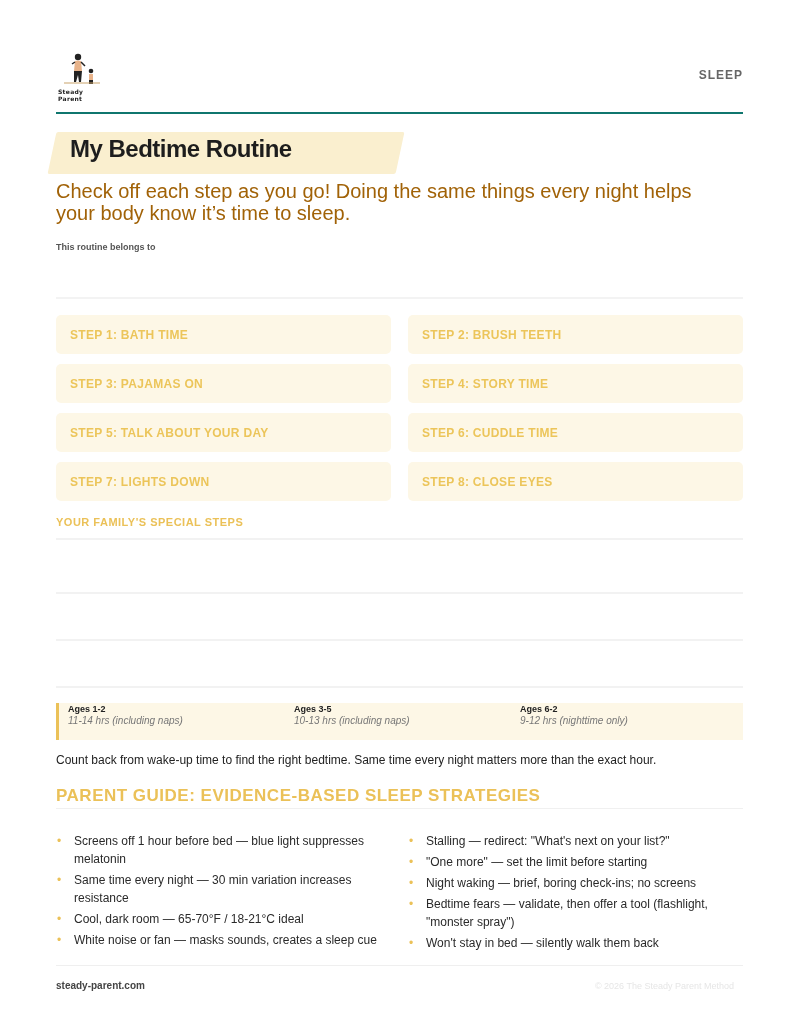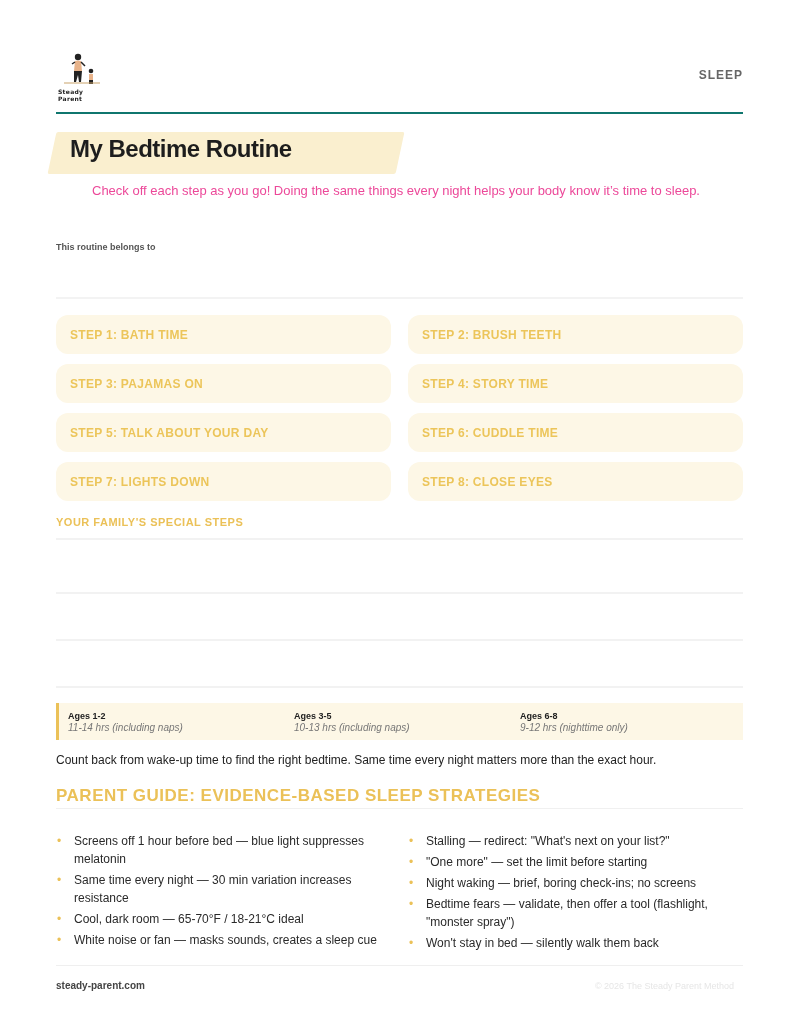--- a/index.html
+++ b/index.html
@@ -8,32 +8,32 @@
 
   .header { position: absolute; left: 56px; top: 48px; width: 687px; height: 66px; border-bottom: 2px solid #0f766e; }
   .logo { position: absolute; left: 0; top: 4px; width: 50px; height: 46px; }
   .logo-text { position: absolute; left: 2px; top: 36px; font-size: 6px; font-weight: bold; letter-spacing: 0.3px; color: #222; font-family: "DejaVu Sans", sans-serif; }
   .category { position: absolute; right: 0; top: 20px; font-size: 12px; font-weight: bold; letter-spacing: 1px; color: #666; }
 
   .title-wrap { position: absolute; left: 52px; top: 130px; height: 46px; }
   .title-bg { position: absolute; left: 0; top: 2px; width: 348px; height: 42px; background: #faefcf; transform: skewX(-12deg); border-radius: 2px; }
   .title { position: relative; left: 18px; top: 5px; font-size: 24px; font-weight: bold; color: #1d1d1d; letter-spacing: -0.5px; white-space: nowrap; }
 
-  .intro { position: absolute; left: 56px; top: 180px; width: 680px; font-size: 13px; line-height: 22px; color: #ec4899; text-align: center; }
+  .intro { position: absolute; left: 56px; top: 180px; width: 680px; font-size: 20px; line-height: 22px; color: #a16207; }
   .belongs-label { position: absolute; left: 56px; top: 242px; font-size: 9px; font-weight: bold; color: #555; }
   .name-line { position: absolute; left: 56px; top: 297px; width: 687px; height: 2px; background: #f3f3f3; }
 
   .steps { position: absolute; left: 56px; top: 315px; width: 687px; display: grid; grid-template-columns: 335px 335px; column-gap: 17px; row-gap: 10px; }
-  .step { height: 39px; background: #fdf7e6; border-radius: 12px; display: flex; align-items: center; padding-left: 14px; font-size: 12px; font-weight: bold; color: #ecc55a; letter-spacing: 0.3px; }
+  .step { height: 39px; background: #fdf7e6; border-radius: 5px; display: flex; align-items: center; padding-left: 14px; font-size: 12px; font-weight: bold; color: #ecc55a; letter-spacing: 0.3px; }
 
   .special-title { position: absolute; left: 56px; top: 516px; font-size: 11px; font-weight: bold; color: #ebc158; letter-spacing: 0.5px; }
   .write-line { position: absolute; left: 56px; width: 687px; height: 2px; background: #f2f2f2; }
 
   .ages-box { position: absolute; left: 56px; top: 703px; width: 687px; height: 37px; background: #fdf7e6; border-left: 3px solid #ebc158; display: flex; }
-  .age { width: 226px; padding-left: 9px; padding-top: 7px; }
+  .age { width: 226px; padding-left: 9px; }
   .age-label { font-size: 9px; font-weight: bold; color: #222; line-height: 12px; }
   .age-hours { font-size: 10px; color: #777; line-height: 11px; font-style: italic; }
 
   .count-note { position: absolute; left: 56px; top: 753px; font-size: 12px; color: #222; }
   .guide-title { position: absolute; left: 56px; top: 786px; font-size: 17px; font-weight: bold; color: #ebc158; letter-spacing: 0.5px; }
   .guide-line { position: absolute; left: 56px; top: 808px; width: 687px; height: 1px; background: #f0f0f0; }
 
   .tips { position: absolute; top: 832px; list-style: none; }
   .tips.left { left: 56px; width: 340px; }
   .tips.right { left: 408px; width: 335px; }
@@ -110,21 +110,21 @@
 <div class="ages-box">
   <div class="age">
     <div class="age-label">Ages 1-2</div>
     <div class="age-hours">11-14 hrs (including naps)</div>
   </div>
   <div class="age">
     <div class="age-label">Ages 3-5</div>
     <div class="age-hours">10-13 hrs (including naps)</div>
   </div>
   <div class="age">
-    <div class="age-label">Ages 6-8</div>
+    <div class="age-label">Ages 6-2</div>
     <div class="age-hours">9-12 hrs (nighttime only)</div>
   </div>
 </div>
 
 <p class="count-note">Count back from wake-up time to find the right bedtime. Same time every night matters more than the exact hour.</p>
 
 <div class="guide-title">PARENT GUIDE: EVIDENCE-BASED SLEEP STRATEGIES</div>
 <div class="guide-line"></div>
 
 <ul class="tips left">

